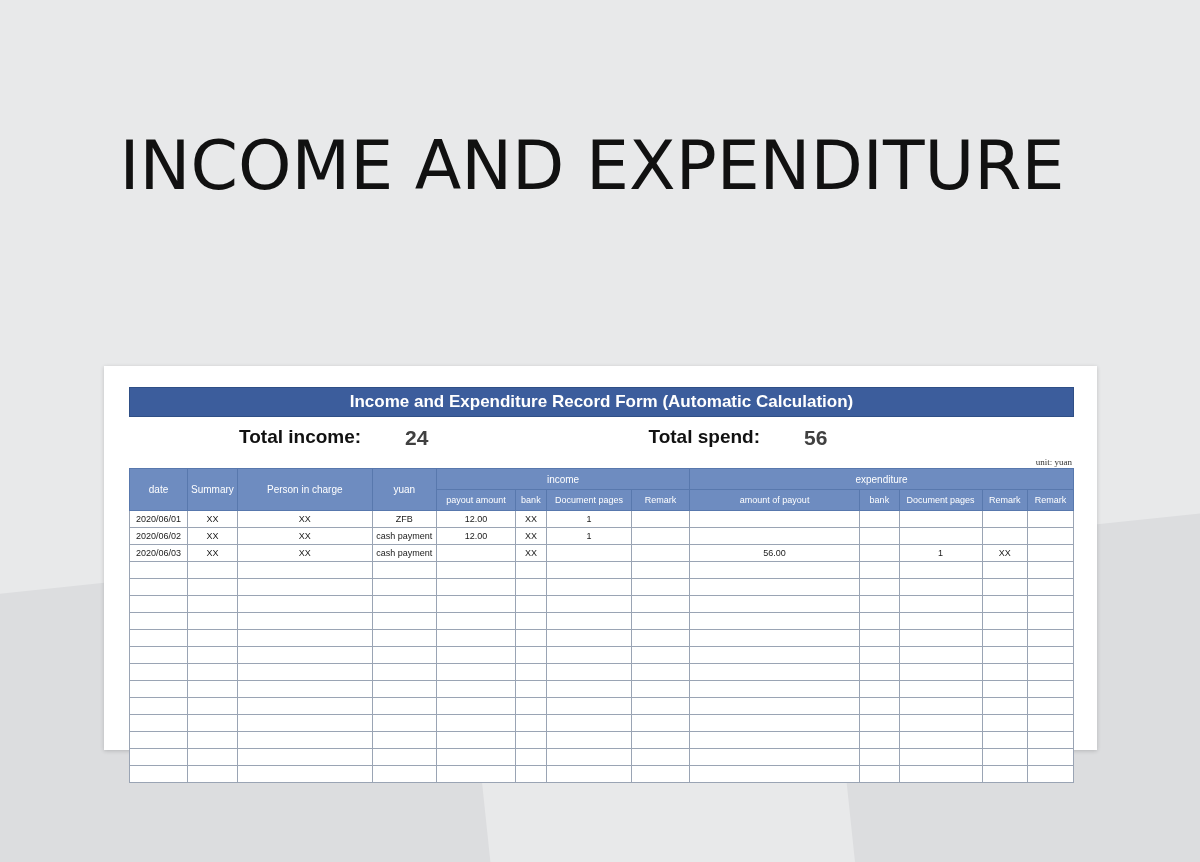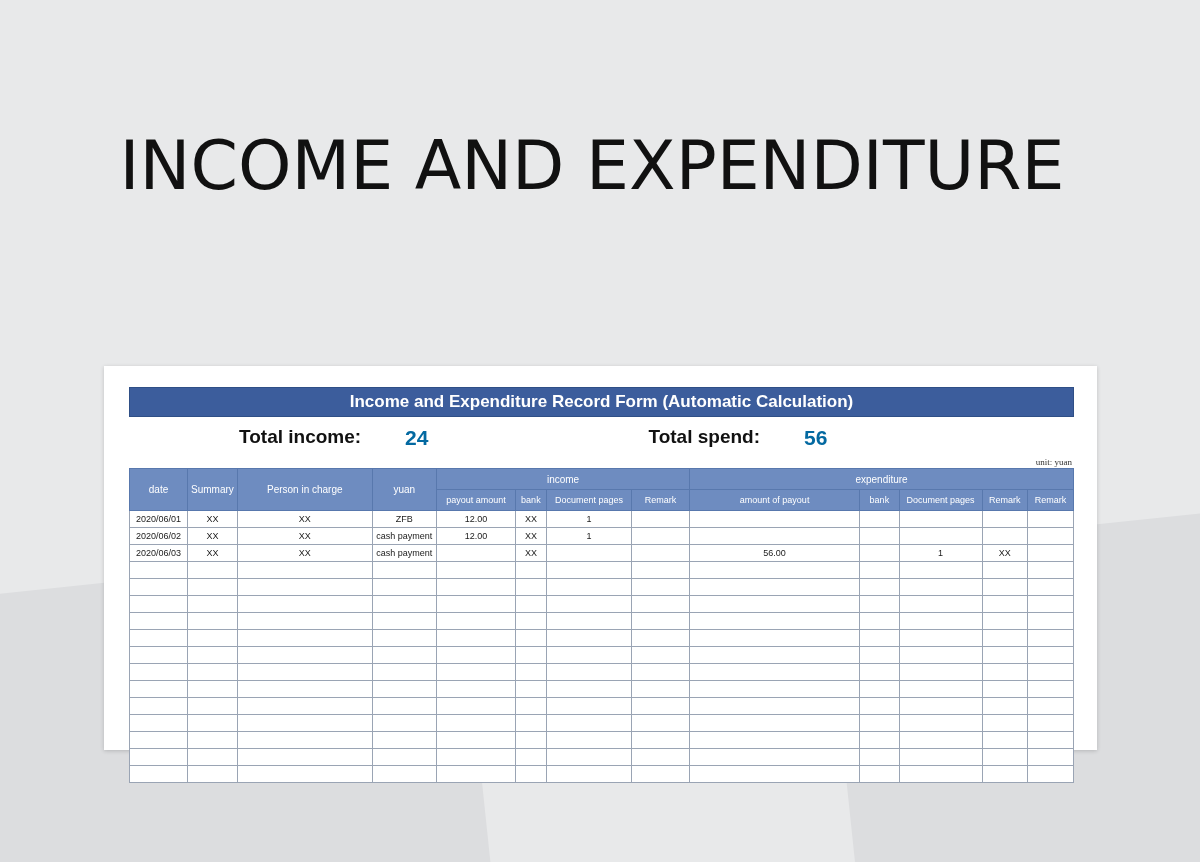--- a/index.html
+++ b/index.html
@@ -94,21 +94,21 @@
     align-items: flex-start;
   }
   .tot-label {
     font-size: 19px;
     font-weight: bold;
     color: #111;
   }
   .tot-value {
     font-size: 21px;
     font-weight: bold;
-    color: #0369a1;
+    color: #404040;
     margin-left: 44px;
   }
   .tot-left {
     margin-left: 110px;
   }
   .tot-right {
     margin-left: 220px;
   }
   .unit {
     text-align: right;

